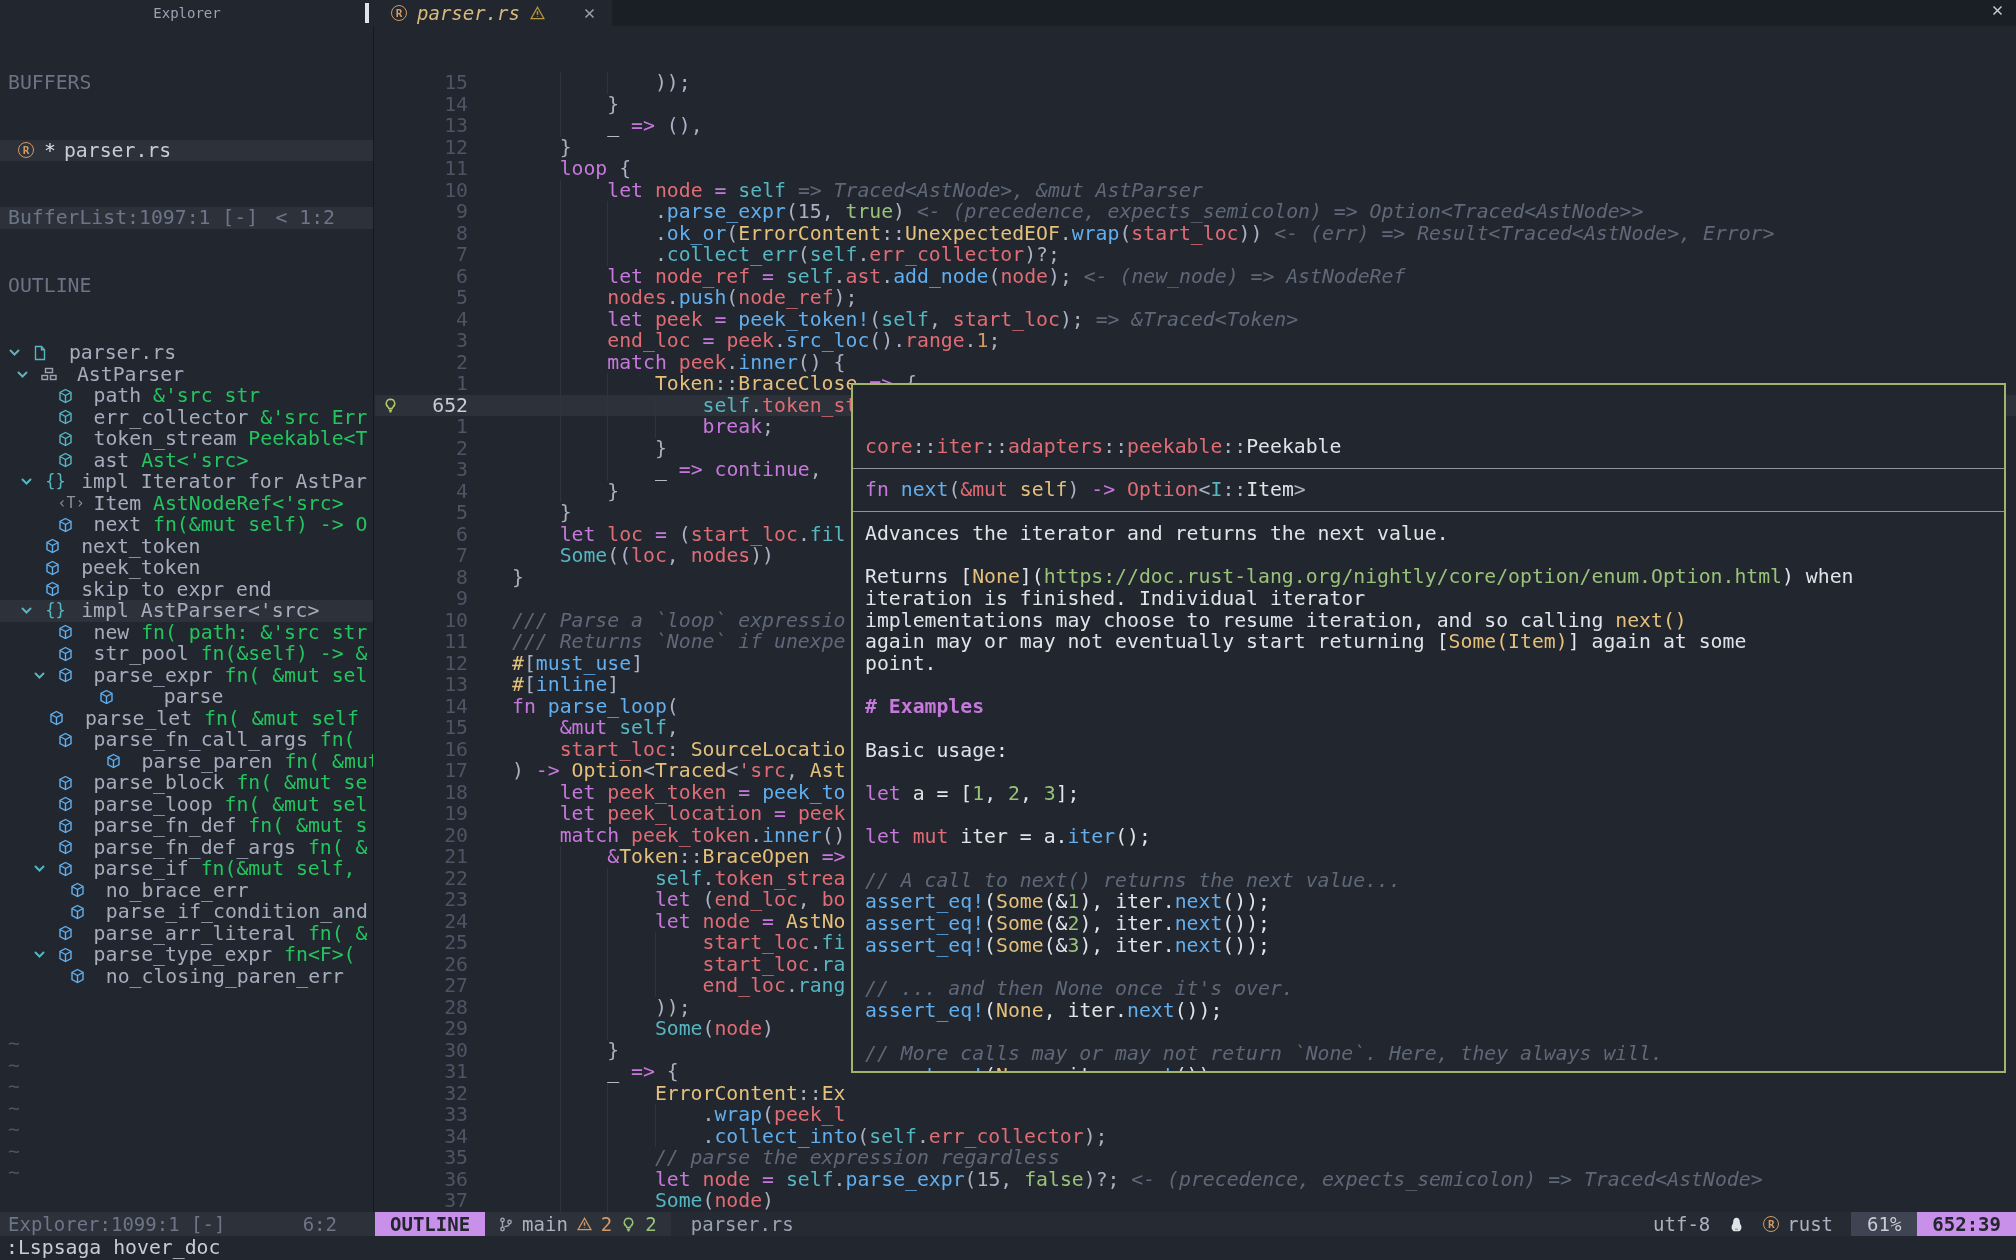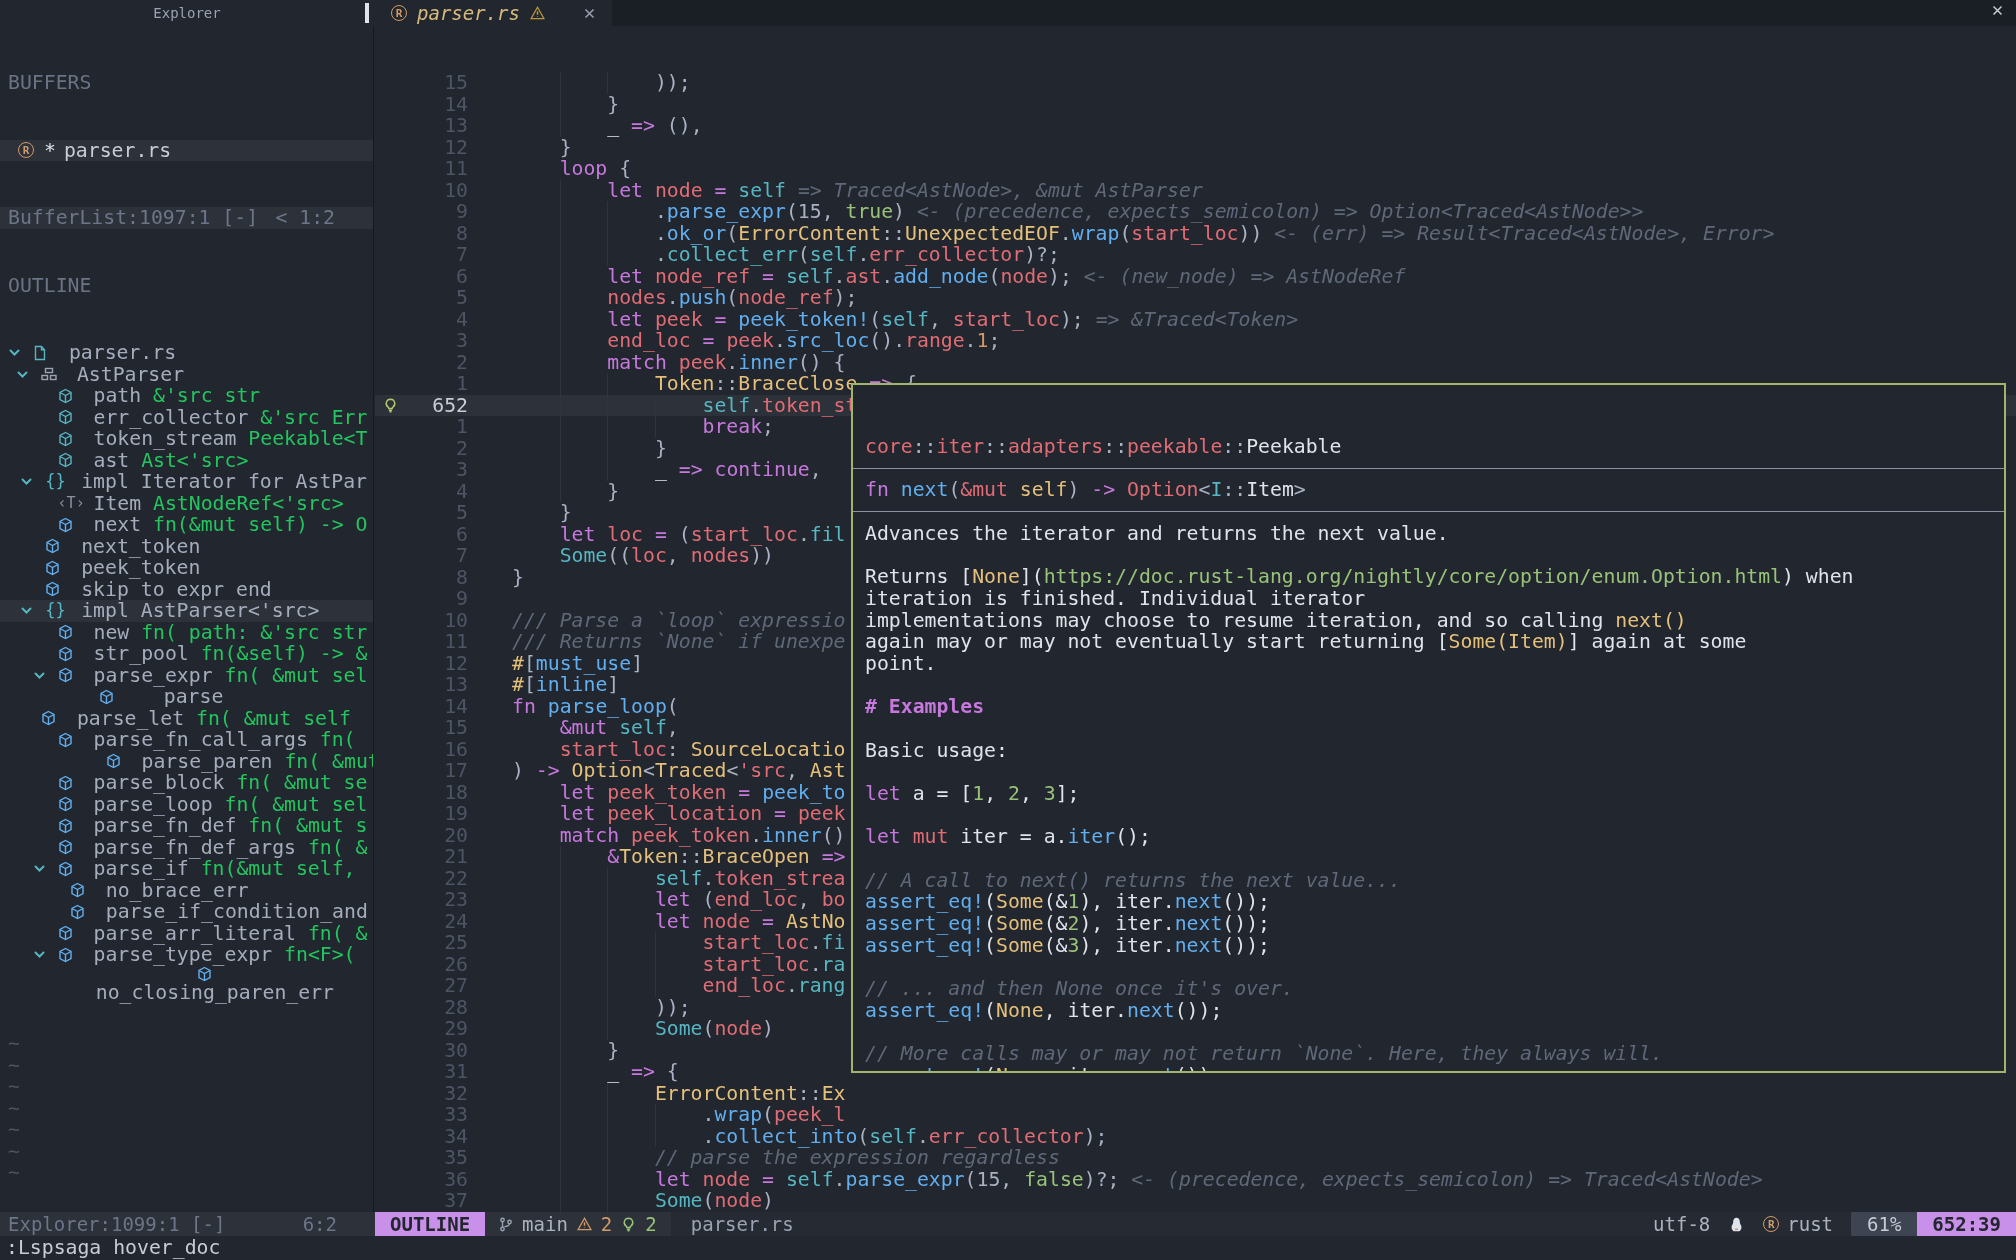--- a/index.html
+++ b/index.html
@@ -159,21 +159,21 @@
               <path d="M7.5 1.5l5.5 3v7l-5.5 3-5.5-3v-7z"></path>
               <path d="M2 4.5l5.5 3 5.5-3M7.5 7.5v7"></path>
             </svg></span></span><span class="oname"> str_pool</span><span class="otype"> fn(&amp;self) -&gt; &amp;</span></div><div class="srow" style="padding-left: 32.6px;"><span class="chev"><span style="display: inline-flex;"><svg width="13" height="13" viewBox="0 0 13 13" fill="none" stroke="currentColor" stroke-width="1.4">
               <path d="M2.5 4.5l4 4 4-4" stroke-width="2" stroke-linecap="round"></path>
             </svg></span></span><span class="oicon"><span class="ic-method" style="display: inline-flex;"><svg width="15" height="16" viewBox="0 0 15 16" fill="none" stroke="currentColor" stroke-width="1.4">
               <path d="M7.5 1.5l5.5 3v7l-5.5 3-5.5-3v-7z"></path>
               <path d="M2 4.5l5.5 3 5.5-3M7.5 7.5v7"></path>
             </svg></span></span><span class="oname"> parse_expr</span><span class="otype"> fn( &amp;mut sel</span></div><div class="srow" style="padding-left: 44.9px; gap: 29px;"><span class="chev"></span><span class="oicon"><span class="ic-method" style="display: inline-flex;"><svg width="15" height="16" viewBox="0 0 15 16" fill="none" stroke="currentColor" stroke-width="1.4">
               <path d="M7.5 1.5l5.5 3v7l-5.5 3-5.5-3v-7z"></path>
               <path d="M2 4.5l5.5 3 5.5-3M7.5 7.5v7"></path>
-            </svg></span></span><span class="oname"> parse</span></div><div class="srow" style="padding-left: 16px;"><span class="chev"></span><span class="oicon"><span class="ic-method" style="display: inline-flex;"><svg width="15" height="16" viewBox="0 0 15 16" fill="none" stroke="currentColor" stroke-width="1.4">
+            </svg></span></span><span class="oname"> parse</span></div><div class="srow" style="padding-left: 16px; margin-left: 8px;"><span class="chev"></span><span class="oicon"><span class="ic-method" style="display: inline-flex;"><svg width="15" height="16" viewBox="0 0 15 16" fill="none" stroke="currentColor" stroke-width="1.4">
               <path d="M7.5 1.5l5.5 3v7l-5.5 3-5.5-3v-7z"></path>
               <path d="M2 4.5l5.5 3 5.5-3M7.5 7.5v7"></path>
             </svg></span></span><span class="oname"> parse_let</span><span class="otype"> fn( &amp;mut self</span></div><div class="srow" style="padding-left: 32.6px;"><span class="chev"></span><span class="oicon"><span class="ic-method" style="display: inline-flex;"><svg width="15" height="16" viewBox="0 0 15 16" fill="none" stroke="currentColor" stroke-width="1.4">
               <path d="M7.5 1.5l5.5 3v7l-5.5 3-5.5-3v-7z"></path>
               <path d="M2 4.5l5.5 3 5.5-3M7.5 7.5v7"></path>
             </svg></span></span><span class="oname"> parse_fn_call_args</span><span class="otype"> fn(</span></div><div class="srow" style="padding-left: 32.6px; margin-left: 48px;"><span class="chev"></span><span class="oicon"><span class="ic-method" style="display: inline-flex;"><svg width="15" height="16" viewBox="0 0 15 16" fill="none" stroke="currentColor" stroke-width="1.4">
               <path d="M7.5 1.5l5.5 3v7l-5.5 3-5.5-3v-7z"></path>
               <path d="M2 4.5l5.5 3 5.5-3M7.5 7.5v7"></path>
             </svg></span></span><span class="oname"> parse_paren</span><span class="otype"> fn( &amp;mut se</span></div><div class="srow" style="padding-left: 32.6px;"><span class="chev"></span><span class="oicon"><span class="ic-method" style="display: inline-flex;"><svg width="15" height="16" viewBox="0 0 15 16" fill="none" stroke="currentColor" stroke-width="1.4">
               <path d="M7.5 1.5l5.5 3v7l-5.5 3-5.5-3v-7z"></path>
@@ -199,21 +199,21 @@
               <path d="M7.5 1.5l5.5 3v7l-5.5 3-5.5-3v-7z"></path>
               <path d="M2 4.5l5.5 3 5.5-3M7.5 7.5v7"></path>
             </svg></span></span><span class="oname"> parse_if_condition_and</span></div><div class="srow" style="padding-left: 32.6px;"><span class="chev"></span><span class="oicon"><span class="ic-method" style="display: inline-flex;"><svg width="15" height="16" viewBox="0 0 15 16" fill="none" stroke="currentColor" stroke-width="1.4">
               <path d="M7.5 1.5l5.5 3v7l-5.5 3-5.5-3v-7z"></path>
               <path d="M2 4.5l5.5 3 5.5-3M7.5 7.5v7"></path>
             </svg></span></span><span class="oname"> parse_arr_literal</span><span class="otype"> fn( &amp;</span></div><div class="srow" style="padding-left: 32.6px;"><span class="chev"><span style="display: inline-flex;"><svg width="13" height="13" viewBox="0 0 13 13" fill="none" stroke="currentColor" stroke-width="1.4">
               <path d="M2.5 4.5l4 4 4-4" stroke-width="2" stroke-linecap="round"></path>
             </svg></span></span><span class="oicon"><span class="ic-method" style="display: inline-flex;"><svg width="15" height="16" viewBox="0 0 15 16" fill="none" stroke="currentColor" stroke-width="1.4">
               <path d="M7.5 1.5l5.5 3v7l-5.5 3-5.5-3v-7z"></path>
               <path d="M2 4.5l5.5 3 5.5-3M7.5 7.5v7"></path>
-            </svg></span></span><span class="oname"> parse_type_expr</span><span class="otype"> fn&lt;F&gt;(</span></div><div class="srow" style="padding-left: 44.9px; flex-direction: column;"><span class="chev"></span><span class="oicon"><span class="ic-method" style="display: inline-flex;"><svg width="15" height="16" viewBox="0 0 15 16" fill="none" stroke="currentColor" stroke-width="1.4">
+            </svg></span></span><span class="oname"> parse_type_expr</span><span class="otype"> fn&lt;F&gt;(</span></div><div class="srow" style="padding-left: 44.9px;"><span class="chev"></span><span class="oicon"><span class="ic-method" style="display: inline-flex;"><svg width="15" height="16" viewBox="0 0 15 16" fill="none" stroke="currentColor" stroke-width="1.4">
               <path d="M7.5 1.5l5.5 3v7l-5.5 3-5.5-3v-7z"></path>
               <path d="M2 4.5l5.5 3 5.5-3M7.5 7.5v7"></path>
             </svg></span></span><span class="oname"> no_closing_paren_err</span></div></div>
   <div id="tilde-list"><div class="srow tilde">~</div><div class="srow tilde">~</div><div class="srow tilde">~</div><div class="srow tilde">~</div><div class="srow tilde">~</div><div class="srow tilde">~</div><div class="srow tilde">~</div></div>
   
   
   
 </div>
 
 <div id="editor">

